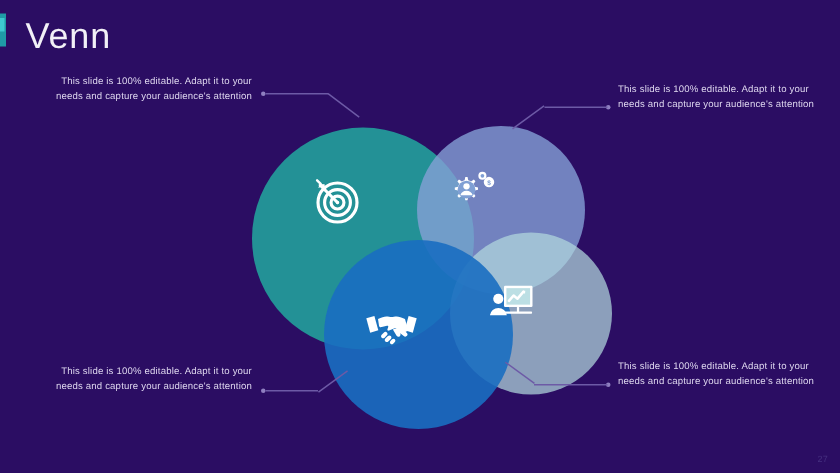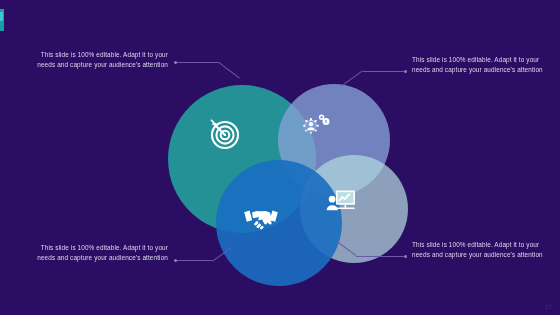--- a/index.html
+++ b/index.html
@@ -73,20 +73,21 @@
   }
 </style>
 </head>
 <body>
 
 <div id="slide">
 
   <div class="accent-bar"></div>
   <div class="accent-bar-b"></div>
 
+  <div class="page-title">Venn</div>
 
   <div class="venn">
     <div class="circle c-teal"></div>
     <div class="circle c-peri"></div>
     <div class="circle c-pale"></div>
     <div class="circle c-blue"></div>
 
     <div class="icon ic-target">
       <svg width="34" height="34" viewBox="0 0 34 34" fill="none" stroke="#ffffff">
         <circle cx="18" cy="18" r="13" stroke-width="2.1"></circle>

